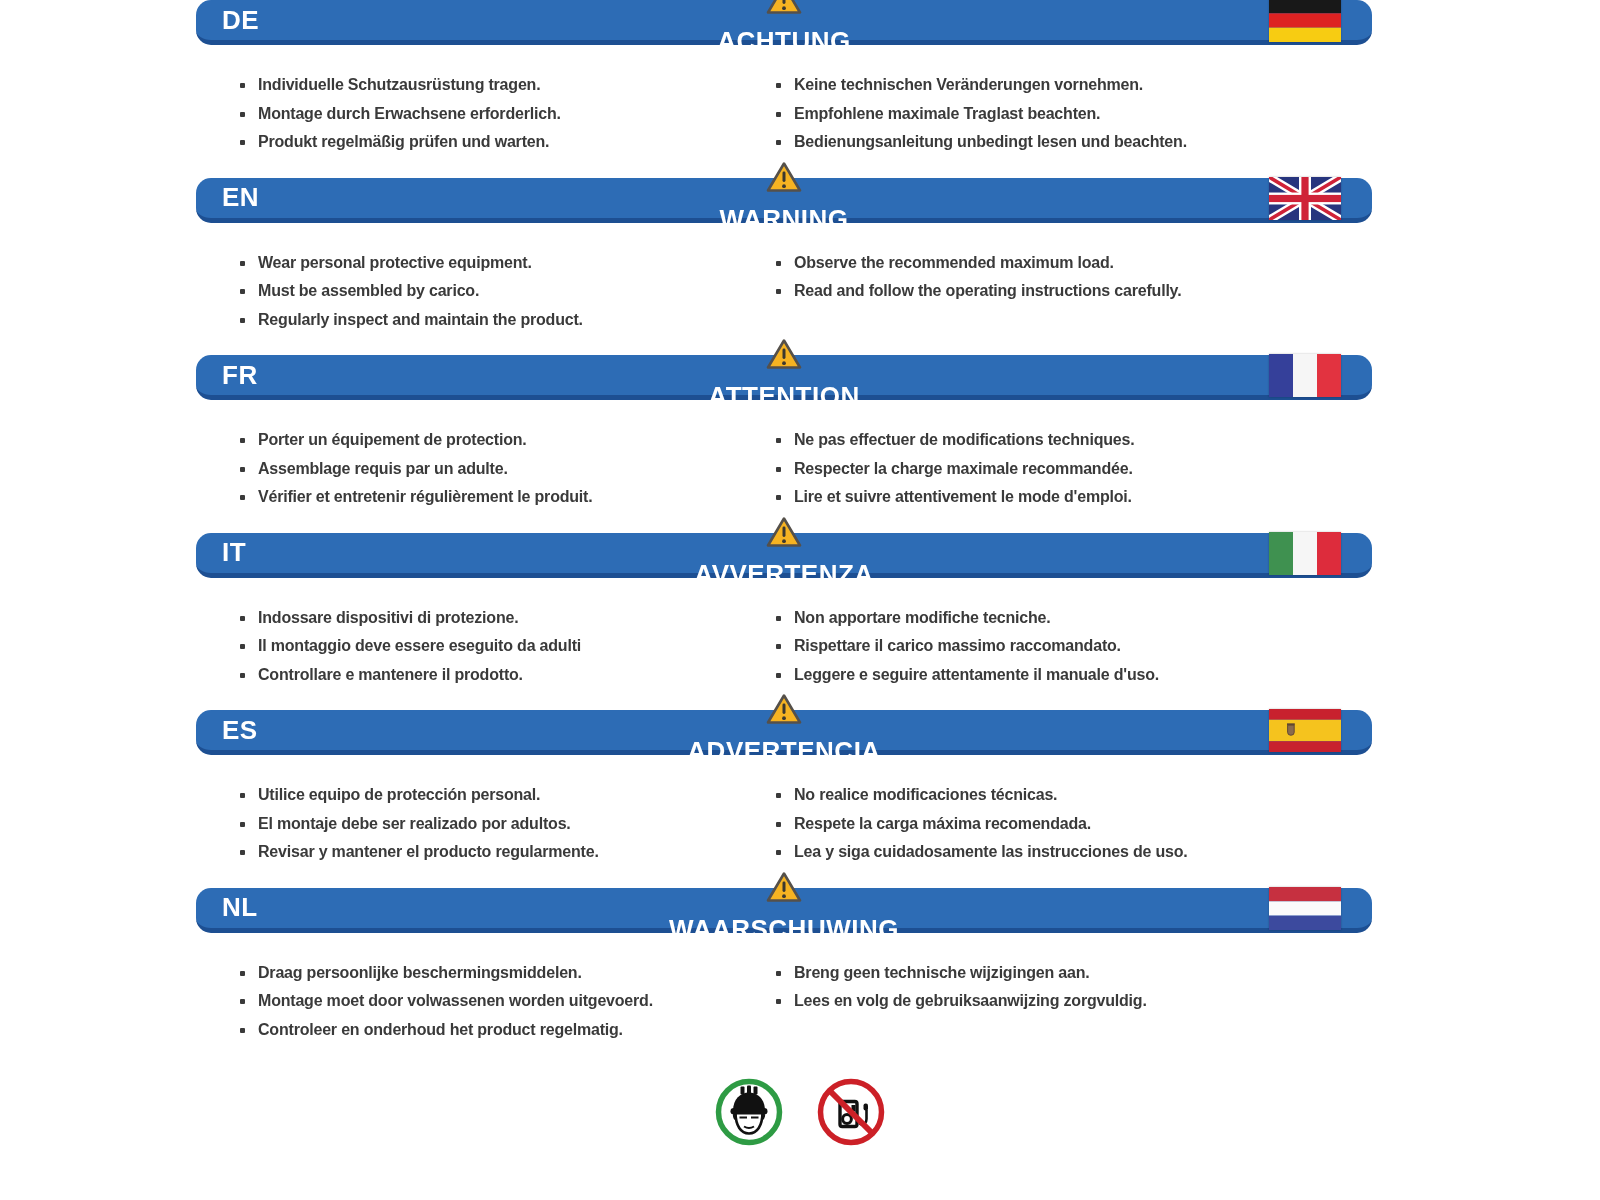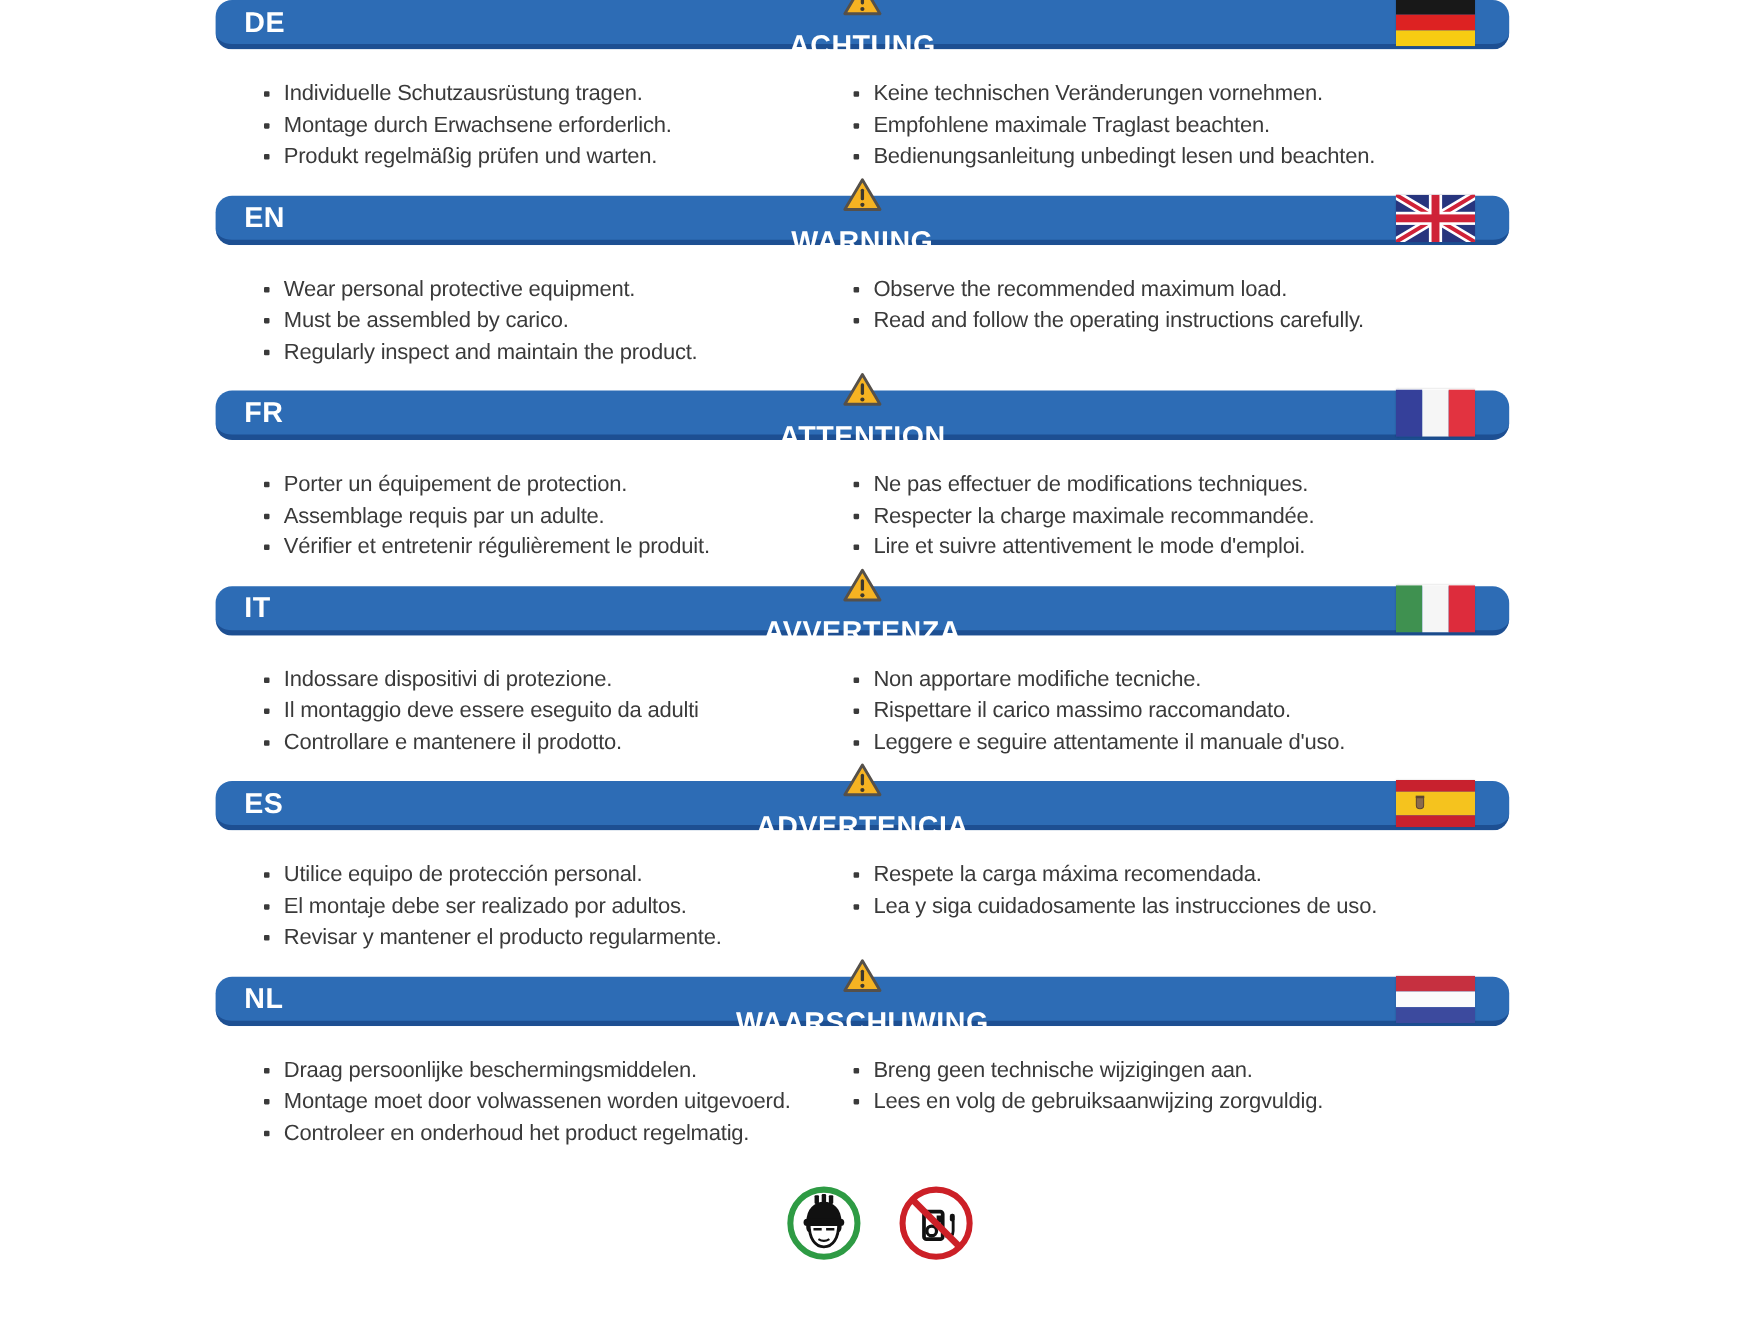--- a/index.html
+++ b/index.html
@@ -27,21 +27,21 @@
   .bar-title{color:#fff;font-weight:bold;font-size:26px;letter-spacing:0.5px;}
   .bar-flag{
     position:absolute;right:31px;top:-1px;width:72px;height:43px;z-index:2;
     display:flex;box-shadow:0 0 2px rgba(0,0,0,0.25);
   }
   .bar-flag svg{width:100%;height:100%;display:block;}
   .rows{display:flex;padding:26px 0 0 44px;}
   .col{list-style:none;margin:0;padding:0;}
   .col-left{width:536px;flex:none;}
   .col-right{flex:1;}
-  .bullet{display:flex;font-size:20px;color:#3a3a3a;line-height:28.5px;letter-spacing:-0.2px;}
+  .bullet{display:flex;font-size:16px;color:#3a3a3a;line-height:28.5px;letter-spacing:-0.2px;font-weight:bold;}
   .marker{
     width:5px;height:5px;background:#3a3a3a;border-radius:1px;
     margin:12px 13px 0 0;flex:none;
   }
   .footer{display:flex;justify-content:center;gap:30px;margin-top:32px;}
   .picto{width:72px;height:72px;display:block;}
   .picto svg{width:100%;height:100%;display:block;}
 </style>
 </head>
 <body>
@@ -291,20 +291,24 @@
           <li class="bullet">
             <span class="marker"></span>
             <span class="bullet-text">El montaje debe ser realizado por adultos.</span>
           </li>
           <li class="bullet">
             <span class="marker"></span>
             <span class="bullet-text">Revisar y mantener el producto regularmente.</span>
           </li>
         </ul>
       <ul class="col col-right">
+          <li class="bullet">
+            <span class="marker"></span>
+            <span class="bullet-text">No realice modificaciones técnicas.</span>
+          </li>
           <li class="bullet">
             <span class="marker"></span>
             <span class="bullet-text">Respete la carga máxima recomendada.</span>
           </li>
           <li class="bullet">
             <span class="marker"></span>
             <span class="bullet-text">Lea y siga cuidadosamente las instrucciones de uso.</span>
           </li>
         </ul>
     </div>

